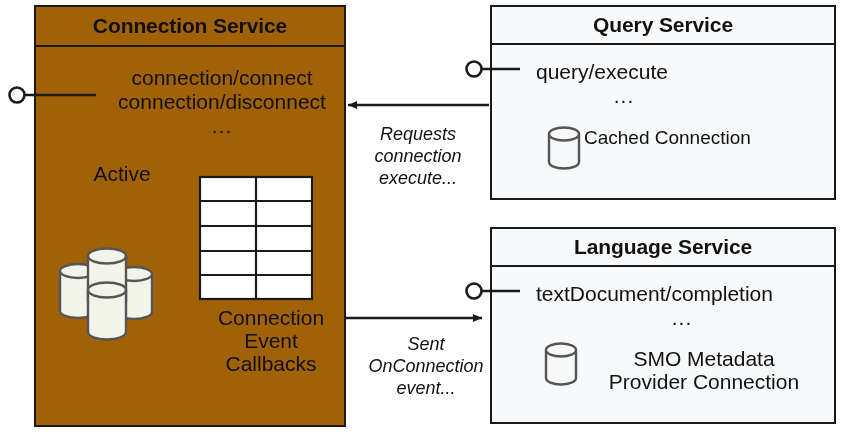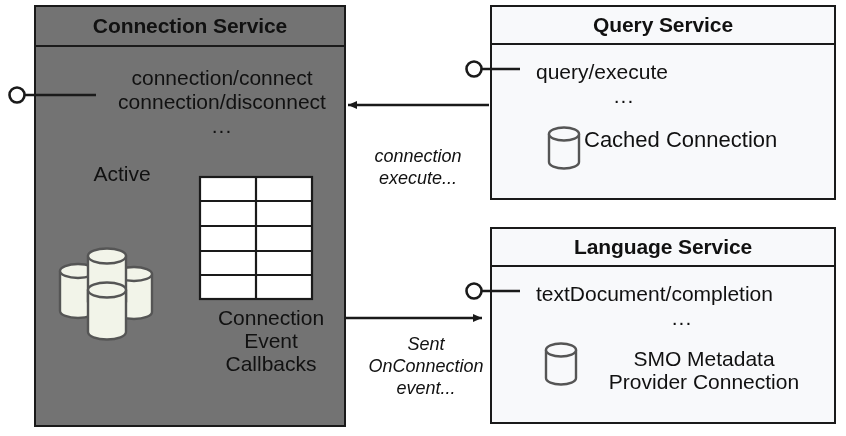--- a/index.html
+++ b/index.html
@@ -20,21 +20,21 @@
   }
 
   
   .uml-box {
     position: absolute;
     box-sizing: border-box;
     border: 2px solid #1a1a1a;
     display: flex;
     flex-direction: column;
   }
-  .uml-box.tinted   { background: #737373; }
+  .uml-box.tinted   { background: #a16207; }
   .uml-box.plain    { background: #f8f9fb; }
 
   .uml-header {
     box-sizing: border-box;
     width: 100%;
     border-bottom: 2px solid #1a1a1a;
     text-align: center;
     font-weight: bold;
     color: #111111;
     letter-spacing: -0.1px;
@@ -119,21 +119,21 @@
 
   <div class="uml-box plain" style="left:490px; top:5px; width:346px; height:195px;">
     <div class="uml-header" style="height:38px; font-size:21px;">Query Service</div>
     <div class="uml-body">
 
       <div class="op-list" style="top:15px; font-size:21px; text-align:left; padding-left:44px; box-sizing:border-box;">
         <span class="op-line">query/execute</span>
         <span class="ellipsis" style="text-align:center; width:176px;">...</span>
       </div>
 
-      <div class="label-block" style="left:92px; top:83px; width:230px; font-size:22px; text-align:left;">Cached Connection</div>
+      <div class="label-block" style="left:92px; top:83px; width:230px; font-size:19px; text-align:left;">Cached Connection</div>
 
     </div>
   </div>
 
   <div class="uml-box plain" style="left:490px; top:227px; width:346px; height:197px;">
     <div class="uml-header" style="height:38px; font-size:21px;">Language Service</div>
     <div class="uml-body">
 
       <div class="op-list" style="top:15px; font-size:21px; text-align:left; padding-left:44px; box-sizing:border-box;">
         <span class="op-line">textDocument/completion</span>
@@ -142,21 +142,21 @@
 
       <div class="label-block" style="left:92px; top:80px; width:240px; font-size:21px; text-align:center;">
         <span>SMO Metadata</span><br>
         <span>Provider Connection</span>
       </div>
 
     </div>
   </div>
 
   <div class="edge-label" style="left:345px; top:124px; width:146px; font-size:18px;">
-    <br>
+    <span>Requests</span><br>
     <span>connection</span><br>
     <span>execute...</span>
   </div>
 
   <div class="edge-label" style="left:345px; top:334px; width:162px; font-size:18px;">
     <span>Sent</span><br>
     <span>OnConnection</span><br>
     <span>event...</span>
   </div>
 

